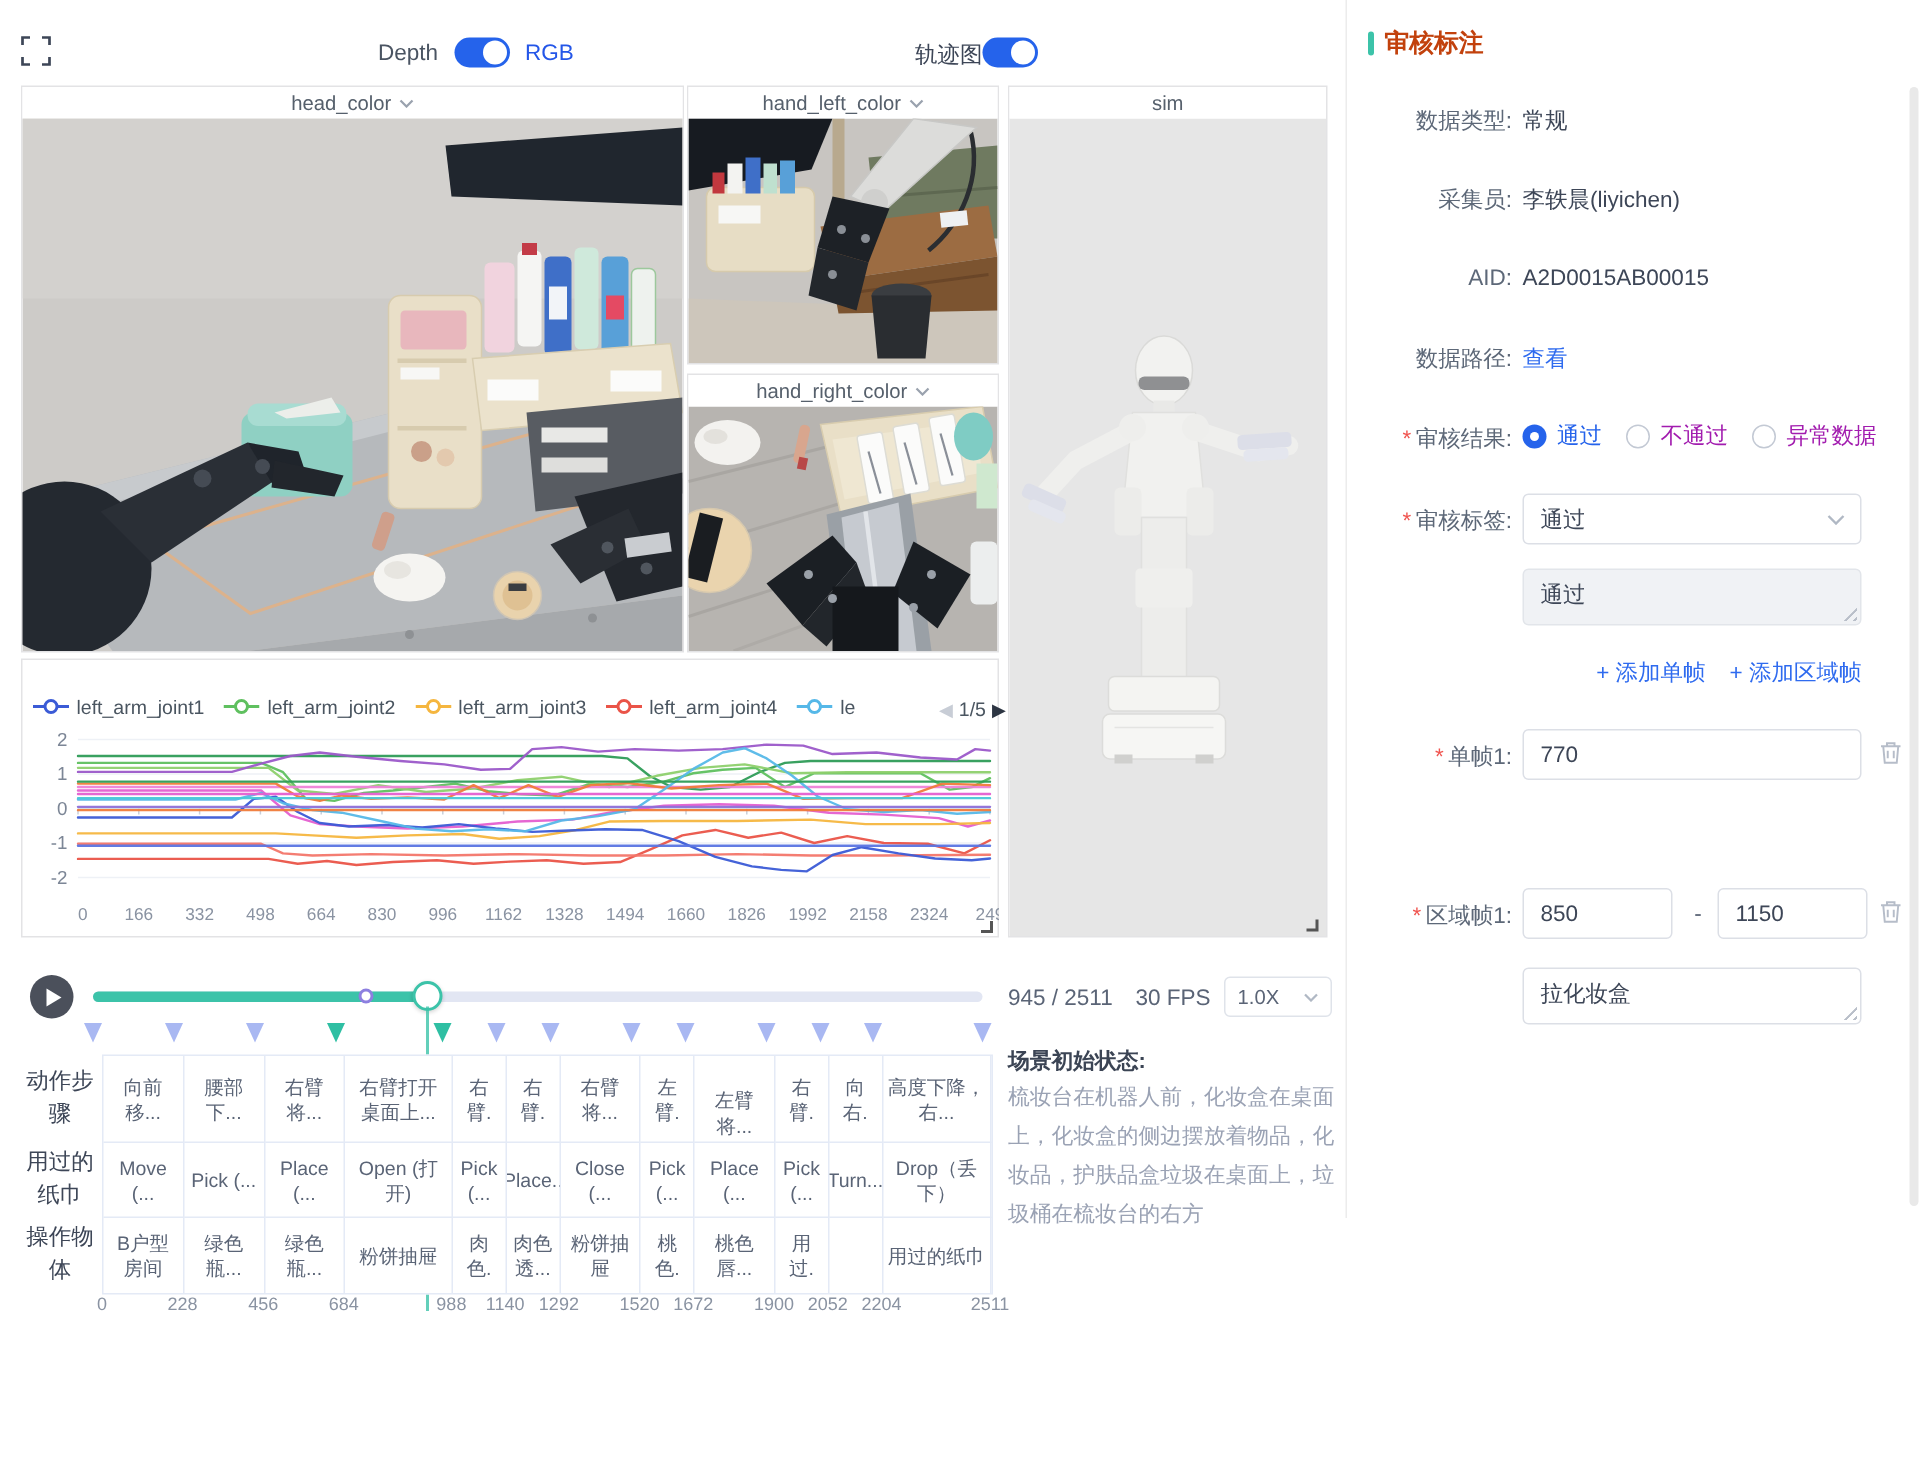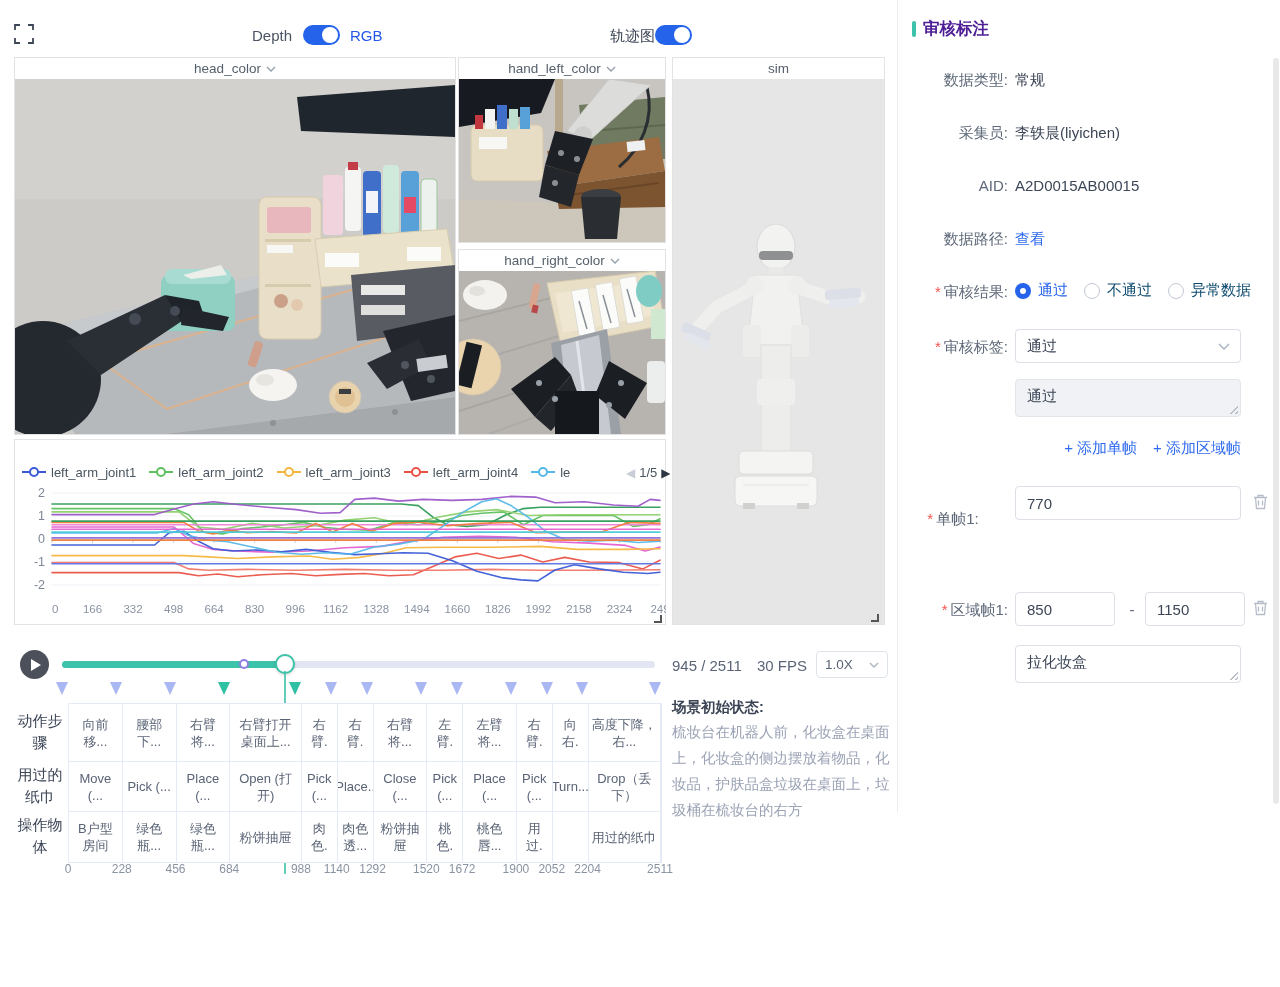--- a/index.html
+++ b/index.html
@@ -59,31 +59,31 @@
   #region-bar{position:absolute;left:68px;top:903px;width:592px;height:52px;background:#eef2fd;border:1px solid #dde5f8;box-sizing:border-box;}
   #region-highlight{position:absolute;top:-1px;height:52px;background:#e7edfd;border:2px solid #96abf3;box-sizing:border-box;display:flex;align-items:center;justify-content:center;font-size:13px;color:#8a93a8;cursor:grab;}
   #region-highlight::before,#region-highlight::after{content:"";position:absolute;top:50%;transform:translateY(-50%);width:2px;height:14px;background:#96abf3;}
   #region-highlight::before{left:3px;}
   #region-highlight::after{right:3px;}
   .region-tick{position:absolute;top:958px;transform:translateX(-50%);font-size:16px;color:#3d4657;}
 
   
   #review-panel{position:absolute;left:897px;top:0;width:383px;height:812px;border-left:1px solid #ececec;background:#fff;overflow:hidden;}
   #panel-scrollbar{position:absolute;right:2px;top:58px;width:6px;height:746px;border-radius:3px;background:#e9e9e9;cursor:pointer;}
-  #review-title{position:absolute;left:14px;top:18px;display:flex;align-items:center;gap:7px;font-size:16.5px;font-weight:bold;color:#4c1d95;}
+  #review-title{position:absolute;left:14px;top:18px;display:flex;align-items:center;gap:7px;font-size:16.5px;font-weight:bold;color:#c2410c;}
   #review-title::before{content:"";display:block;width:4px;height:16px;background:#3cc3a9;border-radius:2px;}
   .field-label{position:absolute;width:110px;text-align:right;font-size:15px;color:#5d6878;}
   .field-value{position:absolute;left:117px;font-size:15px;color:#3d4657;}
   .star{color:#f0544f;margin-right:3px;}
   .link{color:#2f6bef;cursor:pointer;}
   .radio-opt{display:inline-flex;align-items:center;margin-right:16px;cursor:pointer;}
   .rc{width:16px;height:16px;border-radius:50%;border:1px solid #c3c9d4;background:#fff;box-sizing:border-box;margin-right:7px;position:relative;flex:none;}
   .rc.sel{border:none;background:#2563eb;}
   .rc.sel::after{content:"";position:absolute;left:5px;top:5px;width:6px;height:6px;background:#fff;border-radius:50%;}
-  .radio-opt .lbl{font-size:15px;color:#0c4a6e;white-space:nowrap;}
+  .radio-opt .lbl{font-size:15px;color:#a21caf;white-space:nowrap;}
   .radio-opt.selected .lbl{color:#2563eb;}
   .sel-box{position:absolute;left:117px;width:226px;height:34px;border:1px solid #dcdfe6;border-radius:4px;background:#fff;display:flex;align-items:center;padding:0 28px 0 11px;font-size:15px;color:#3d4657;box-sizing:border-box;cursor:pointer;}
   .sel-box .caret{position:absolute;right:10px;}
   .note-box{position:absolute;left:117px;width:226px;height:38px;border:1px solid #dcdfe6;border-radius:4px;background:#fff;box-sizing:border-box;padding:7px 11px;font-size:15px;color:#3d4657;overflow:hidden;}
   .note-box.gray{background:#f0f2f5;border-color:#e2e5ea;}
   .rz{position:absolute;right:2px;bottom:2px;width:9px;height:9px;clip-path:polygon(100% 0,100% 100%,0 100%);background:repeating-linear-gradient(135deg,transparent 0 2.5px,#b9bfc9 2.5px 4px);}
   .input-box{position:absolute;height:34px;border:1px solid #dcdfe6;border-radius:4px;font-size:15px;color:#3d4657;padding:0 11px;box-sizing:border-box;background:#fff;font-family:inherit;outline:none;}
   .trash{position:absolute;left:355px;cursor:pointer;}
   #add-links{position:absolute;left:117px;top:439px;width:226px;display:flex;justify-content:flex-end;gap:16px;font-size:15px;}
   .btn{position:absolute;left:66px;width:234px;height:35px;border-radius:18px;display:flex;align-items:center;justify-content:center;font-size:16.5px;cursor:pointer;box-sizing:border-box;}
@@ -442,21 +442,21 @@
       </div>
       <div class="cell" style="left: 268.769px; width: 35.8359px; top: 0px; height: 58px;">
         <span>右臂.</span>
       </div>
       <div class="cell" style="left: 304.605px; width: 53.7539px; top: 0px; height: 58px;">
         <span>右臂将...</span>
       </div>
       <div class="cell" style="left: 358.359px; width: 35.8359px; top: 0px; height: 58px;">
         <span>左臂.</span>
       </div>
-      <div class="cell" style="left: 394.195px; width: 53.7539px; top: 0px; height: 58px;">
+      <div class="cell" style="left: 394.195px; width: 53.7539px; top: 0px; height: 58px; align-items: flex-end;">
         <span>左臂将...</span>
       </div>
       <div class="cell" style="left: 447.949px; width: 35.8359px; top: 0px; height: 58px;">
         <span>右臂.</span>
       </div>
       <div class="cell" style="left: 483.785px; width: 35.8359px; top: 0px; height: 58px;">
         <span>向右.</span>
       </div>
       <div class="cell" style="left: 519.621px; width: 72.3791px; top: 0px; height: 58px;">
         <span>高度下降，右...</span>
@@ -600,21 +600,21 @@
         </svg>
     </div>
 
     <div class="note-box gray" style="top:379px;"><span>通过</span><span class="rz"></span></div>
 
     <div id="add-links">
       <span class="link">+ 添加单帧</span>
       <span class="link">+ 添加区域帧</span>
     </div>
 
-    <div class="field-label" style="top:510px;text-align:center;"><span class="star">*</span><span>单帧1:</span></div>
+    <div class="field-label" style="top:495px;"><span class="star">*</span><span>单帧1:</span></div>
     <input class="input-box" style="left: 117px; top: 486px; width: 226px;" value="770">
     <div class="trash" style="top:494px;">
       <svg width="15" height="16" viewBox="0 0 15 16">
           <path d="M1 3.5 H14 M5 3.5 V1.5 H10 V3.5 M2.5 3.5 L3.5 14.5 H11.5 L12.5 3.5 M5.5 6.5 V11.5 M9.5 6.5 V11.5" fill="none" stroke="#b6bdc9" stroke-width="1.3"></path>
         </svg>
     </div>
 
     <div class="field-label" style="top:601px;"><span class="star">*</span><span>区域帧1:</span></div>
     <input class="input-box" style="left: 117px; top: 592px; width: 100px;" value="850">
     <span class="dash" style="top:601px;">-</span>

